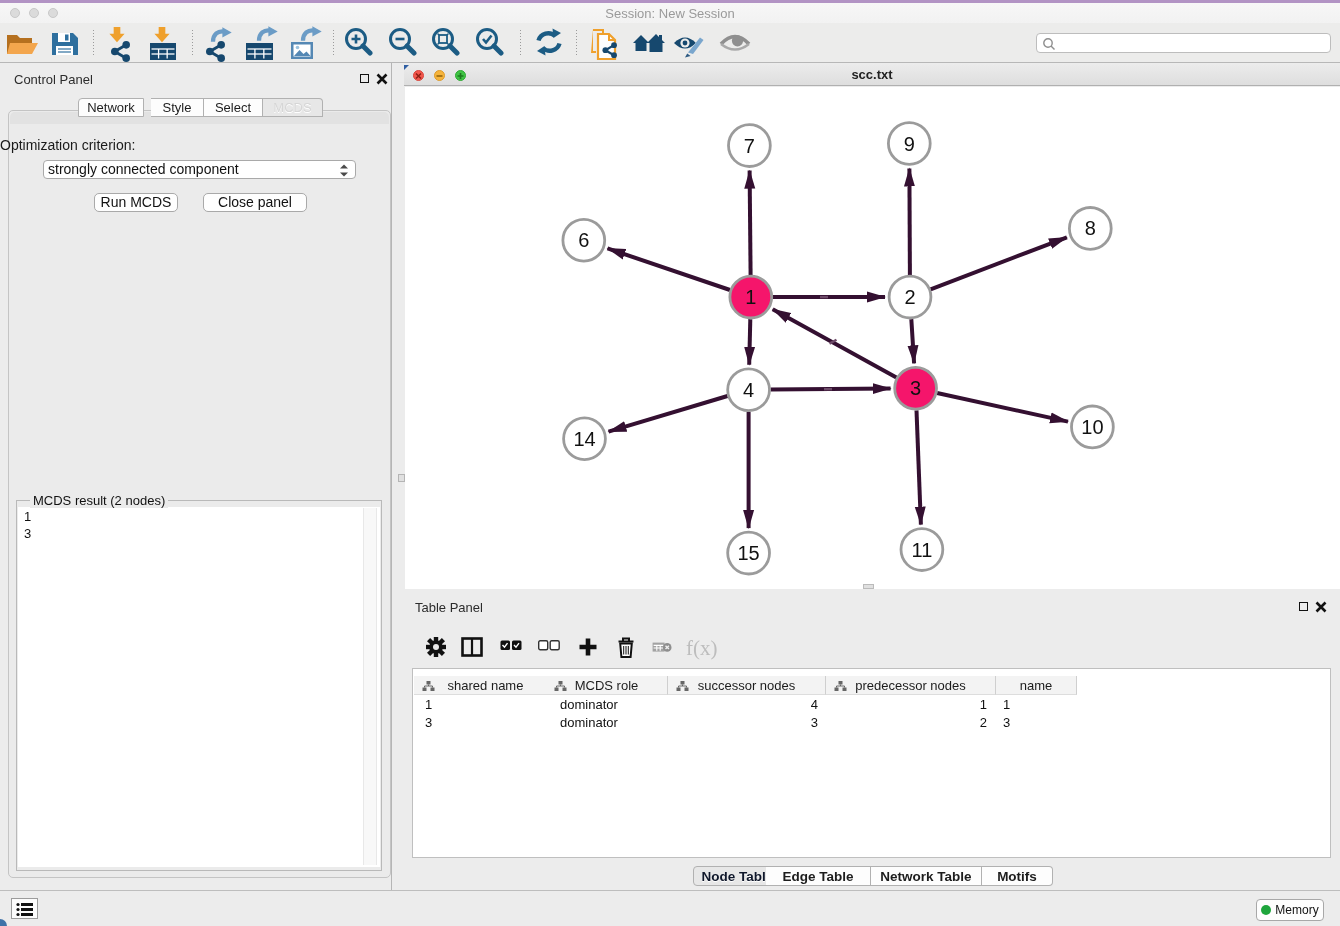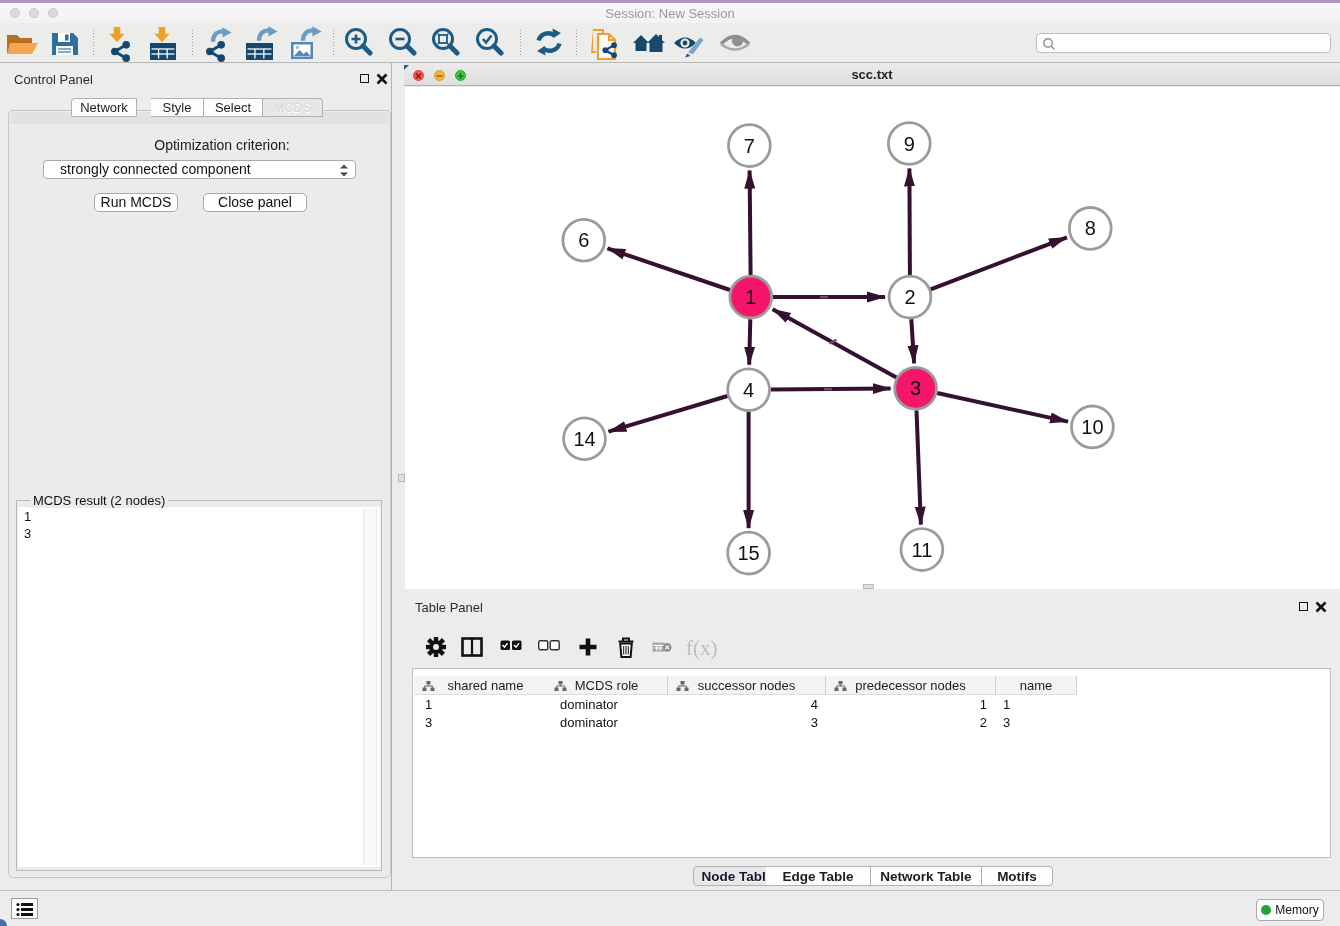--- a/index.html
+++ b/index.html
@@ -14,23 +14,23 @@
 .sep{top:30px;width:1px;height:26px;background-image:linear-gradient(#9b9b9b 1px,transparent 1px);background-size:1px 3px}
 #search{left:1036px;top:33px;width:295px;height:20px;background:#fff;border:1px solid #bdbdbd;border-radius:4px}
 
 #cpanel{left:0;top:63px;width:392px;height:827px;background:#ececec;border-right:1px solid #b5b5b5}
 .phead{font-size:13px;color:#2c2c2c}
 .hico{top:74px;width:9px;height:9px;border:1.5px solid #111}
 .tab{position:absolute;top:98px;height:19px;border:1px solid #b1b1b1;background:#fdfdfd;
   font-size:13px;color:#1d1d1d;text-align:center;line-height:18px}
 #tabpane{left:8px;top:110px;width:383px;height:768px;background:#ebebeb;border:1px solid #c4c4c4;border-radius:5px}
 #tabpane .band{position:absolute;left:1px;top:1px;width:379px;height:12px;background:#e2e2e2;border-radius:5px 5px 0 0}
-#optlabel{left:0;top:137px;width:444px;text-align:center;font-size:14px;color:#1a1a1a}
+#optlabel{left:0;top:137px;width:444px;text-align:left;font-size:14px;color:#1a1a1a}
 #dd{left:43px;top:160px;width:313px;height:19px;background:#fff;border:1px solid #a9a9a9;border-radius:4px;
-  font-size:14px;color:#111;line-height:17px;padding-left:16px}
+  font-size:14px;color:#111;line-height:17px;padding-left:4px}
 .btn{position:absolute;top:193px;height:19px;background:#fefefe;border:1px solid #a9a9a9;border-radius:5px;
   font-size:14px;color:#111;text-align:center;line-height:17px}
 #fieldset{left:16px;top:500px;width:366px;height:371px;border:1px solid #b9b9b9}
 #fslegend{left:30px;top:493px;padding:0 3px;background:#ebebeb;font-size:13px;color:#111}
 #fswhite{left:18px;top:507px;width:362px;height:360px;background:#fff;font-size:13px;color:#111;line-height:16.5px;padding:2px 0 0 6px}
 #fsscroll{left:363px;top:508px;width:14px;height:357px;background:#f8f8f8;border-left:1px solid #e8e8e8;border-right:1px solid #e8e8e8}
 #nettitle{left:404px;top:63px;width:936px;height:23px;background:linear-gradient(#ececec,#dedede);border-bottom:1px solid #b0b0b0}
 .mac{width:11px;height:11px;border-radius:50%;top:70px}
 #netname{left:404px;top:67px;width:936px;text-align:center;font-size:13px;font-weight:bold;color:#222}
 #canvas{left:405px;top:87px;width:935px;height:502px;background:#fff}
@@ -203,21 +203,21 @@
 
 <div id="cpanel" class="abs"></div>
 <div class="abs phead" style="left:14px;top:72px">Control Panel</div>
 <div class="abs hico" style="left:360px"></div>
 <svg class="abs" style="left:376px;top:73px" width="12" height="12">
     <path d="M1.5,1.5 L10.5,10.5 M10.5,1.5 L1.5,10.5" stroke="#111" stroke-width="2.6"></path>
   </svg>
 <div id="tabpane" class="abs">
     <div class="band"></div>
   </div>
-<div class="tab" style="left:71px;width:66px;border-radius:4px 0 0 0">Network</div>
+<div class="tab" style="left:78px;width:66px;border-radius:4px 0 0 0">Network</div>
 <div class="tab" style="left:151px;width:53px;border-left:none">Style</div>
 <div class="tab" style="left:204px;width:59px;border-left:none">Select</div>
 <div class="tab" style="left:263px;width:60px;border-left:none;border-radius:0 4px 0 0;background:#e7e7e7;color:#d6d6d6;text-shadow:0 1px 0 #fff">MCDS</div>
 <div id="optlabel" class="abs">Optimization criterion:</div>
 <div id="dd" class="abs">strongly connected component
   <svg style="position:absolute;right:6px;top:3px" width="10" height="13">
       <path d="M1,4.5 L5,0.5 L9,4.5 z M1,8.5 L5,12.5 L9,8.5 z" fill="#4a4a4a"></path>
     </svg>
 </div>
 <div class="btn" style="left:94px;width:84px">Run MCDS</div>

